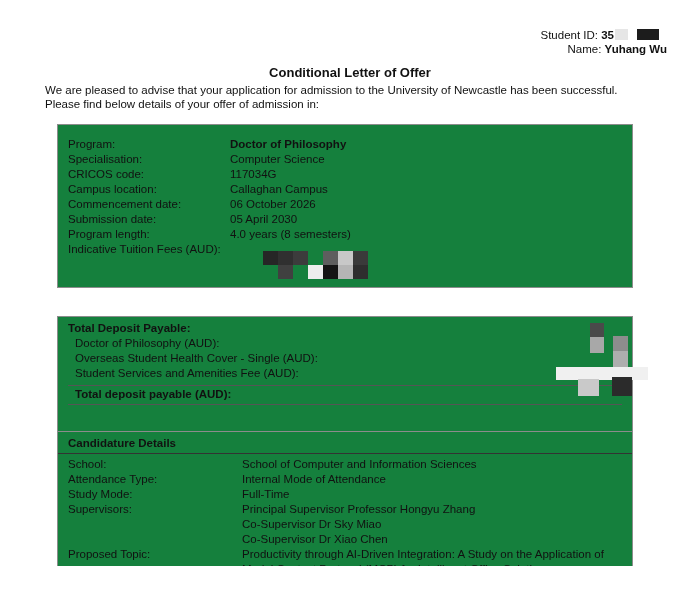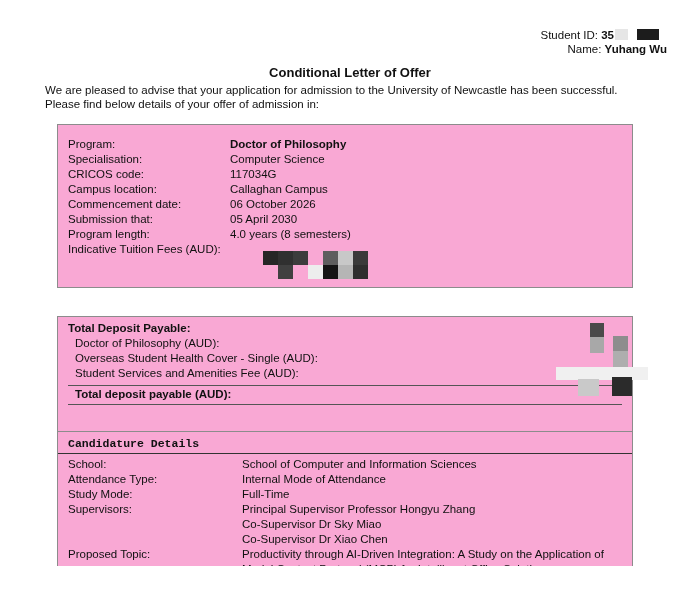--- a/index.html
+++ b/index.html
@@ -13,41 +13,41 @@
   .hdr b { font-weight:bold; }
   .smudge { display:inline-block; width:13px; height:11px; background:#e6e6e6; vertical-align:-1px; margin-left:1px; }
   .blackblk { display:inline-block; width:22px; height:11px; background:#1c1c1c; vertical-align:-1px; margin-left:9px; }
 
   
   .title { position:absolute; top:64px; left:0; width:100%; text-align:center;
            font-size:13px; font-weight:bold; line-height:17px; }
   .intro { position:absolute; top:84px; left:45px; width:590px; font-size:11.5px; line-height:13.5px; }
 
   
-  .box { position:absolute; left:57px; width:574px; border:1px solid #8c8c8c; background:#f9a8d4; }
+  .box { position:absolute; left:57px; width:574px; border:1px solid #8c8c8c; background:#15803d; }
   .box1 { top:124px; height:162px; }
   .box2 { top:316px; height:114px; }
   .box3 { top:431px; height:144px; }
 
   .box1 .inner { padding:12px 10px 0 10px; }
   .row { display:flex; font-size:11.5px; line-height:15px; }
   .row .lbl { width:162px; flex:0 0 auto; }
   .row .val {}
   .bold { font-weight:bold; }
 
   
   .box2 .inner { padding:4px 10px 0 10px; font-size:11.5px; line-height:15px; }
   .dep-head { font-weight:bold; }
   .dep-item { padding-left:7px; }
   .total-row { margin-top:4px; border-top:1px solid #555; padding-top:1px; }
   .total-row .tl { font-weight:bold; border-bottom:1px solid #555; padding-bottom:2px; padding-left:7px; }
 
   
   .box3 .inner { padding:4px 0 0 0; font-size:11.5px; line-height:15px; }
-  .cand-head { font-weight:bold; padding:0 10px 2px 10px; border-bottom:1px solid #333; margin-bottom:3px;font-family:Liberation Mono, monospace; }
+  .cand-head { font-weight:bold; padding:0 10px 2px 10px; border-bottom:1px solid #333; margin-bottom:3px; }
   .crow { display:flex; padding:0 10px; }
   .crow .lbl { width:174px; flex:0 0 auto; }
   .crow .val { width:388px; }
 
   
   .redact { position:absolute; }
   .mosaic { left:263px; top:251px; width:15px; height:14px; background:#262626;
     box-shadow: 15px 0 0 #303030, 30px 0 0 #3c3c3c, 60px 0 0 #5e5e5e, 75px 0 0 #c8c8c8, 90px 0 0 #3a3a3a,
                 15px 14px 0 #404040, 45px 14px 0 #ededed, 60px 14px 0 #141414, 75px 14px 0 #b5b5b5, 90px 14px 0 #2e2e2e; }
   .dep-a { left:590px; top:323px; width:14px; height:30px;
@@ -91,21 +91,21 @@
       </div>
       <div class="row">
         <div class="lbl">Campus location:</div>
         <div class="val">Callaghan Campus</div>
       </div>
       <div class="row">
         <div class="lbl">Commencement date:</div>
         <div class="val">06 October 2026</div>
       </div>
       <div class="row">
-        <div class="lbl">Submission that:</div>
+        <div class="lbl">Submission date:</div>
         <div class="val">05 April 2030</div>
       </div>
       <div class="row">
         <div class="lbl">Program length:</div>
         <div class="val">4.0 years (8 semesters)</div>
       </div>
       <div class="row">
         <div class="lbl">Indicative Tuition Fees (AUD):</div>
         <div class="val"></div>
       </div>

